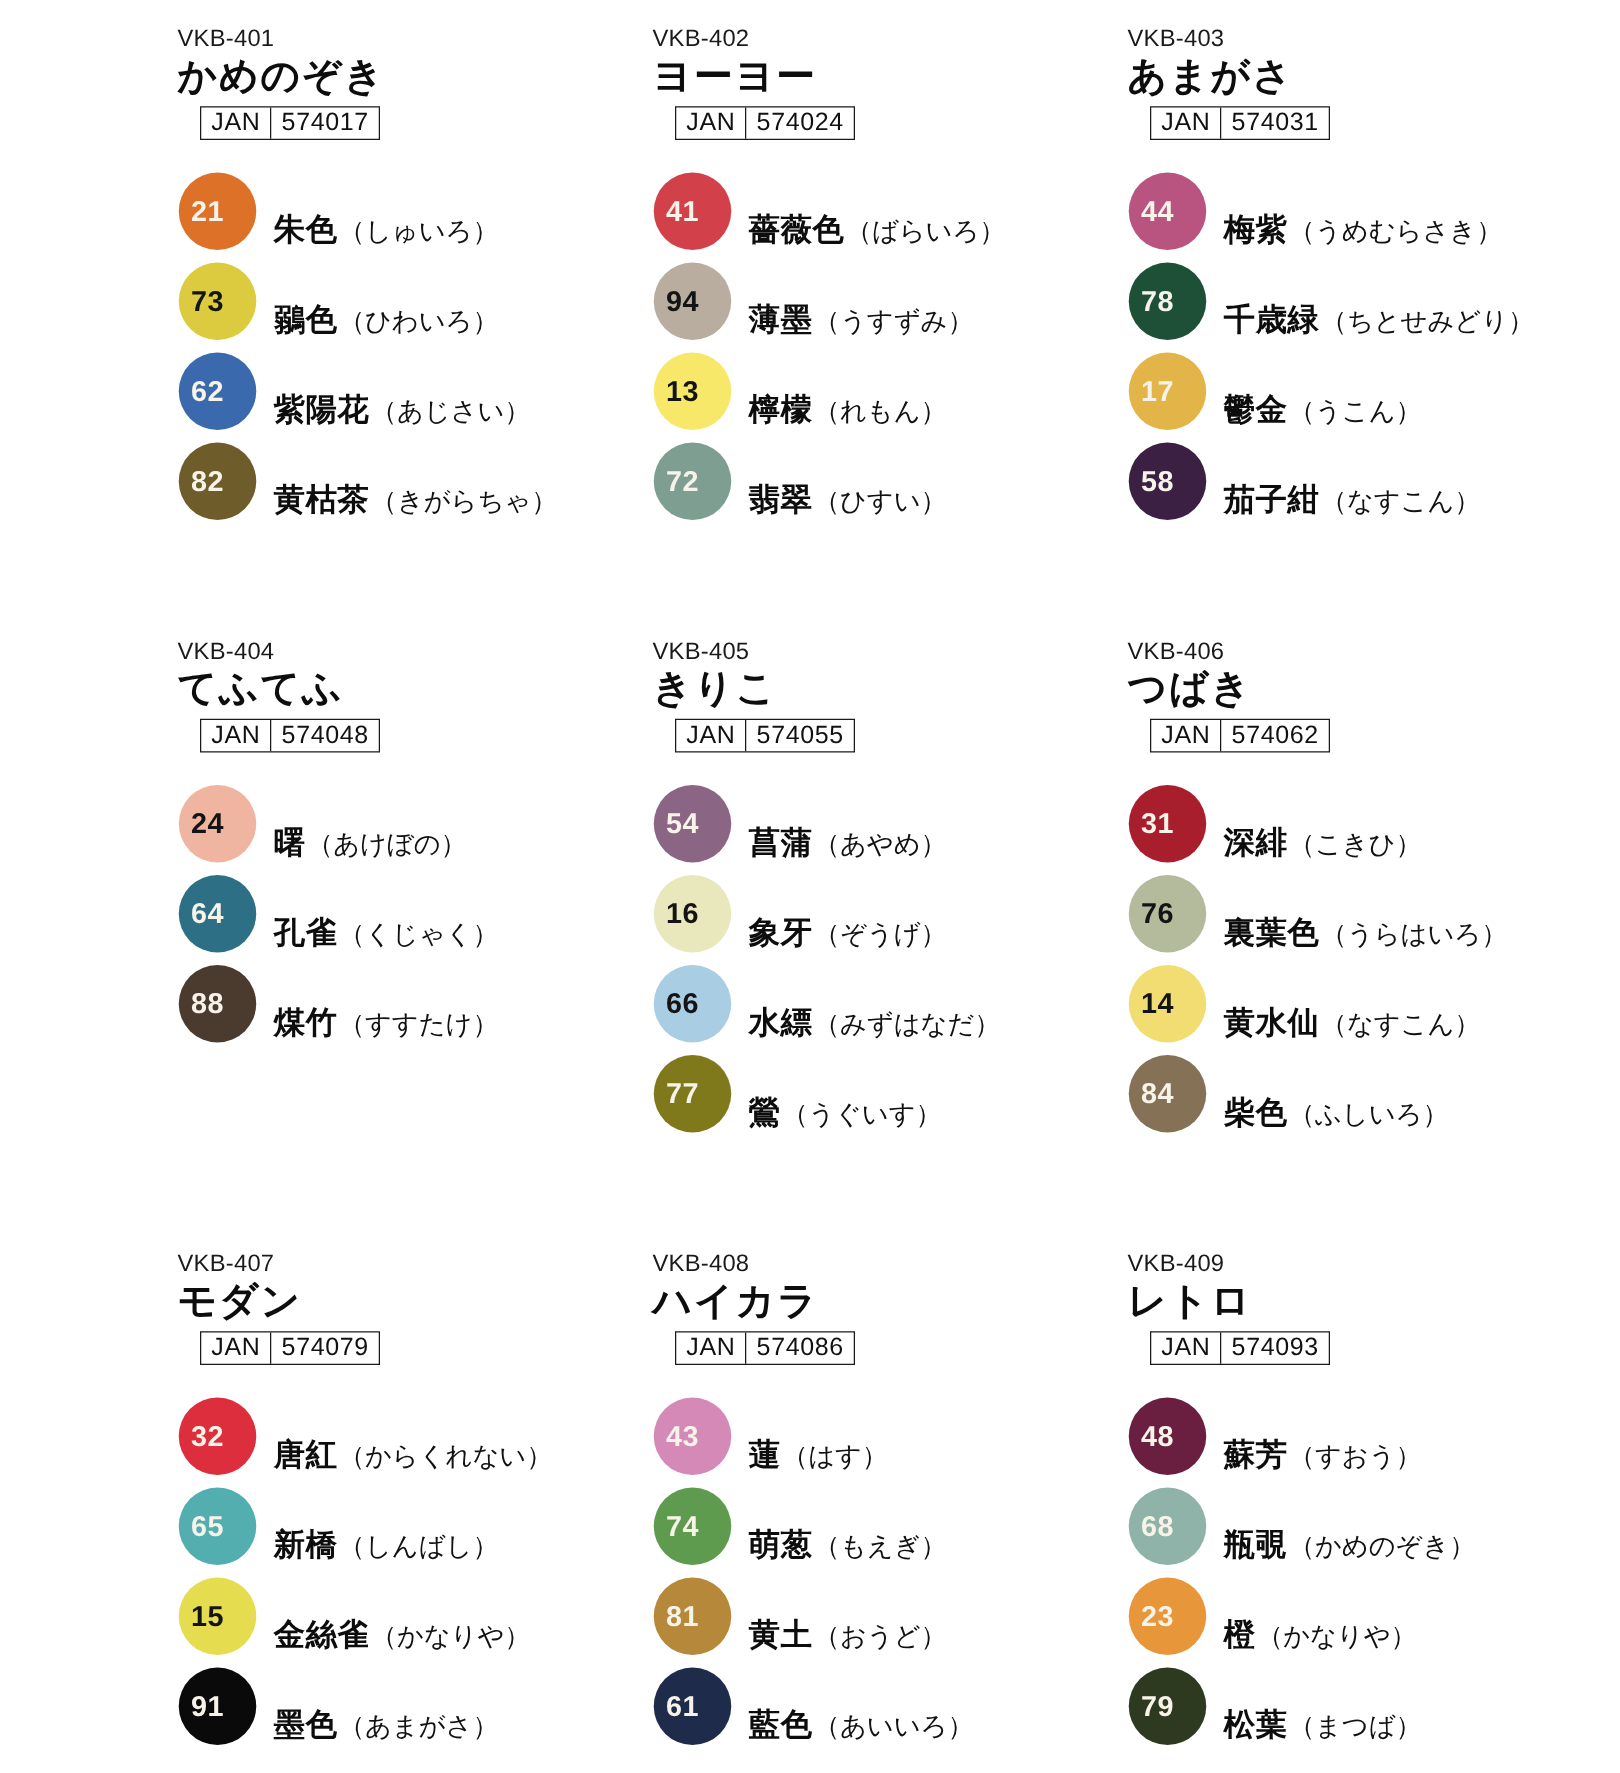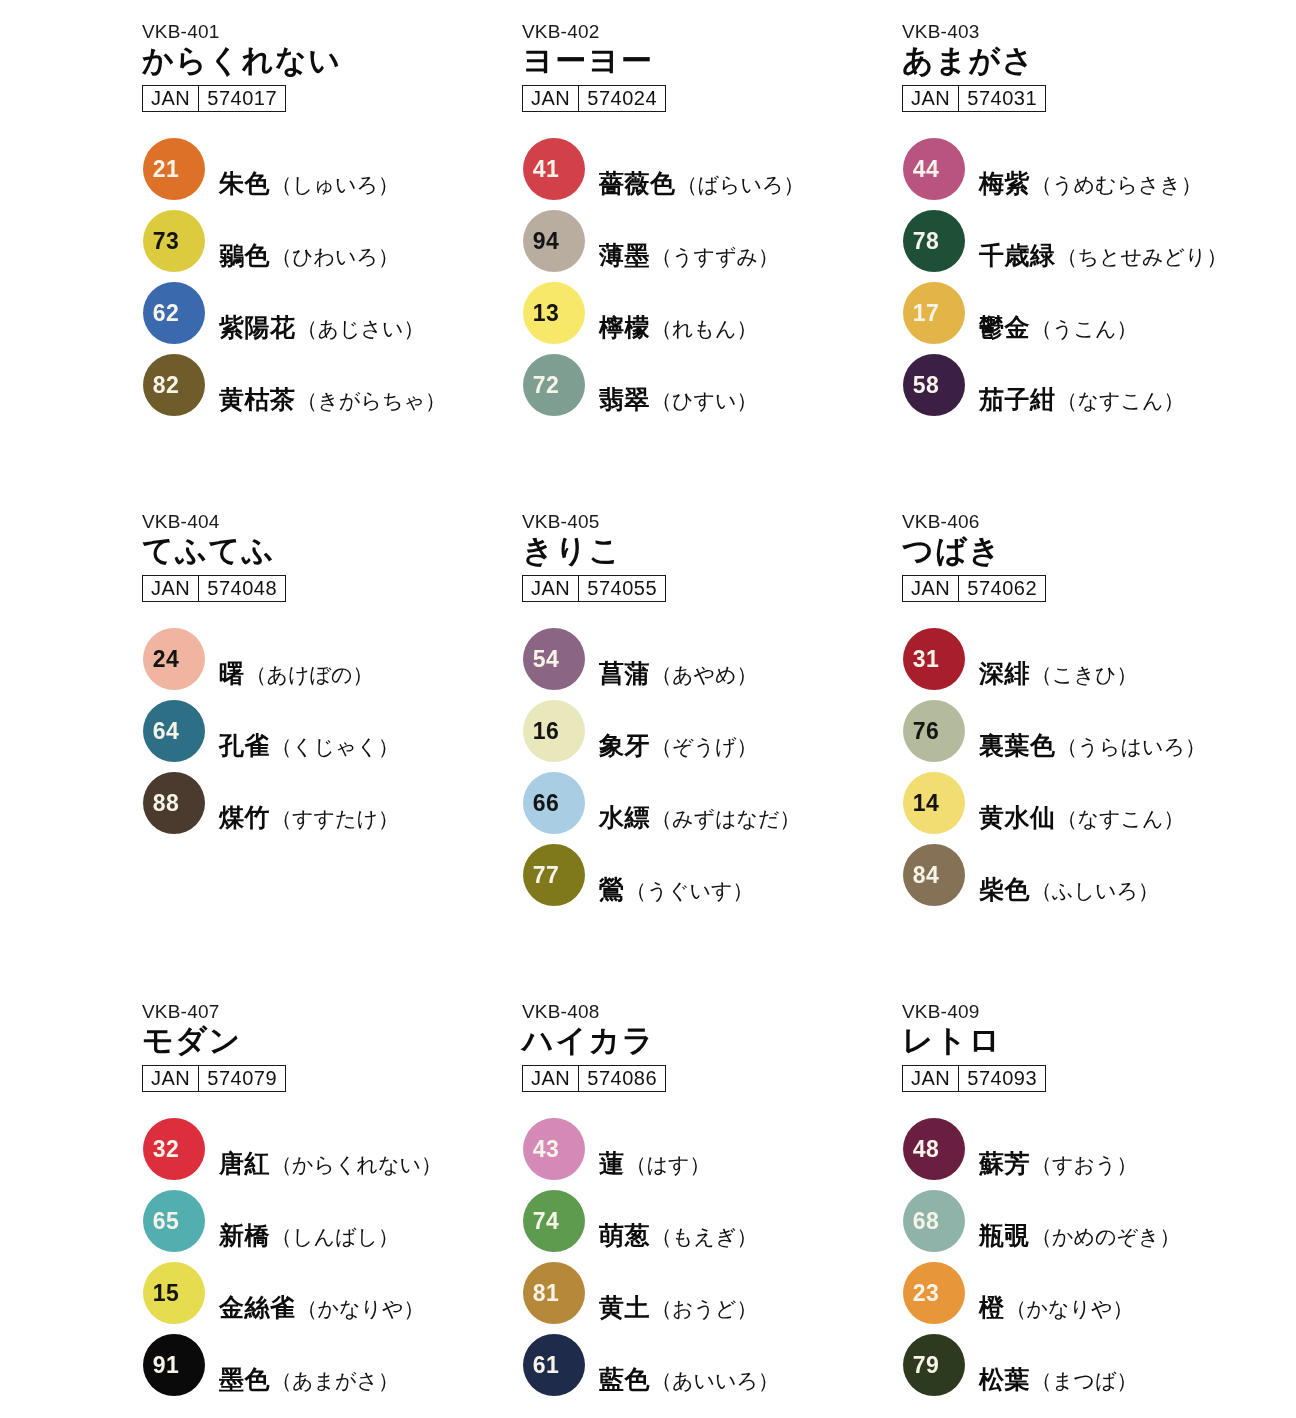--- a/index.html
+++ b/index.html
@@ -53,21 +53,21 @@
     line-height: 1.12;
     margin: 0 0 6px 2px;
     white-space: nowrap;
   }
 
   .jan {
     display: inline-flex;
     align-items: stretch;
     border: 1.5px solid #1a1a1a;
     height: 27px;
-    margin-left: 2px;
+    margin-left: 20px;
     box-sizing: border-box;
   }
   .jan-label {
     display: flex;
     align-items: center;
     justify-content: center;
     padding: 0 8px;
     font-size: 20px;
     font-weight: 400;
     letter-spacing: 0.5px;
@@ -141,21 +141,21 @@
     letter-spacing: 0px;
     color: #111111;
     margin-left: 1px;
   }
 </style>
 </head>
 <body>
 
 <div class="sheet">
   <div class="grid" id="card-grid">
-      <div class="card"><div class="card-code">VKB-401</div><div class="card-title">からくれない</div><div class="jan">
+      <div class="card"><div class="card-code">VKB-401</div><div class="card-title">かめのぞき</div><div class="jan">
           <span class="jan-label">JAN</span>
           <span class="jan-code">574017</span>
         </div><div class="swatches">
           <div class="swatch-row">
             <div class="dot" style="background: rgb(221, 113, 40);">
               <span class="dot-num light">21</span>
             </div>
             <div class="swatch-label">
               <span class="name-kanji">朱色</span>
               <span class="name-kana">（しゅいろ）</span>

